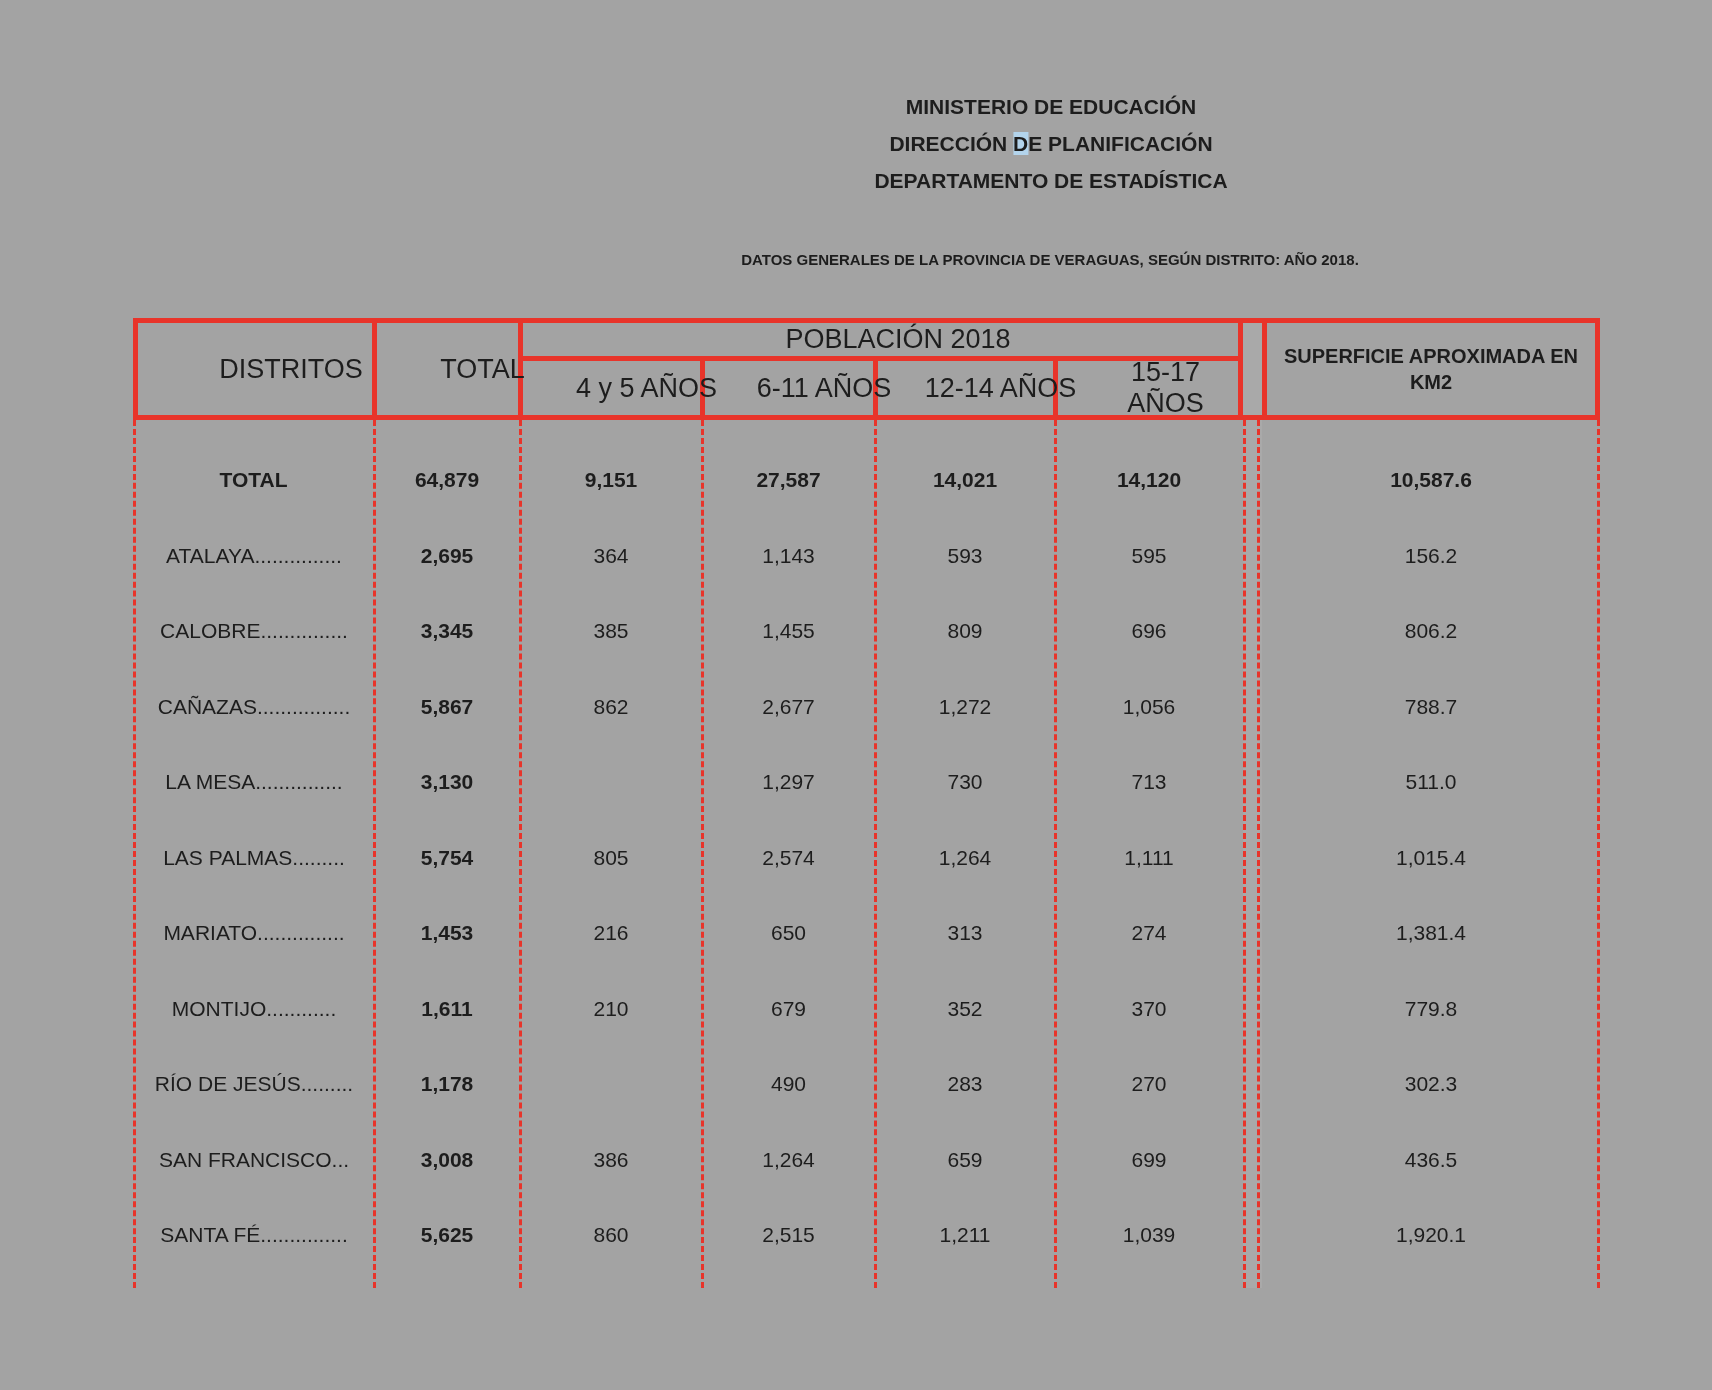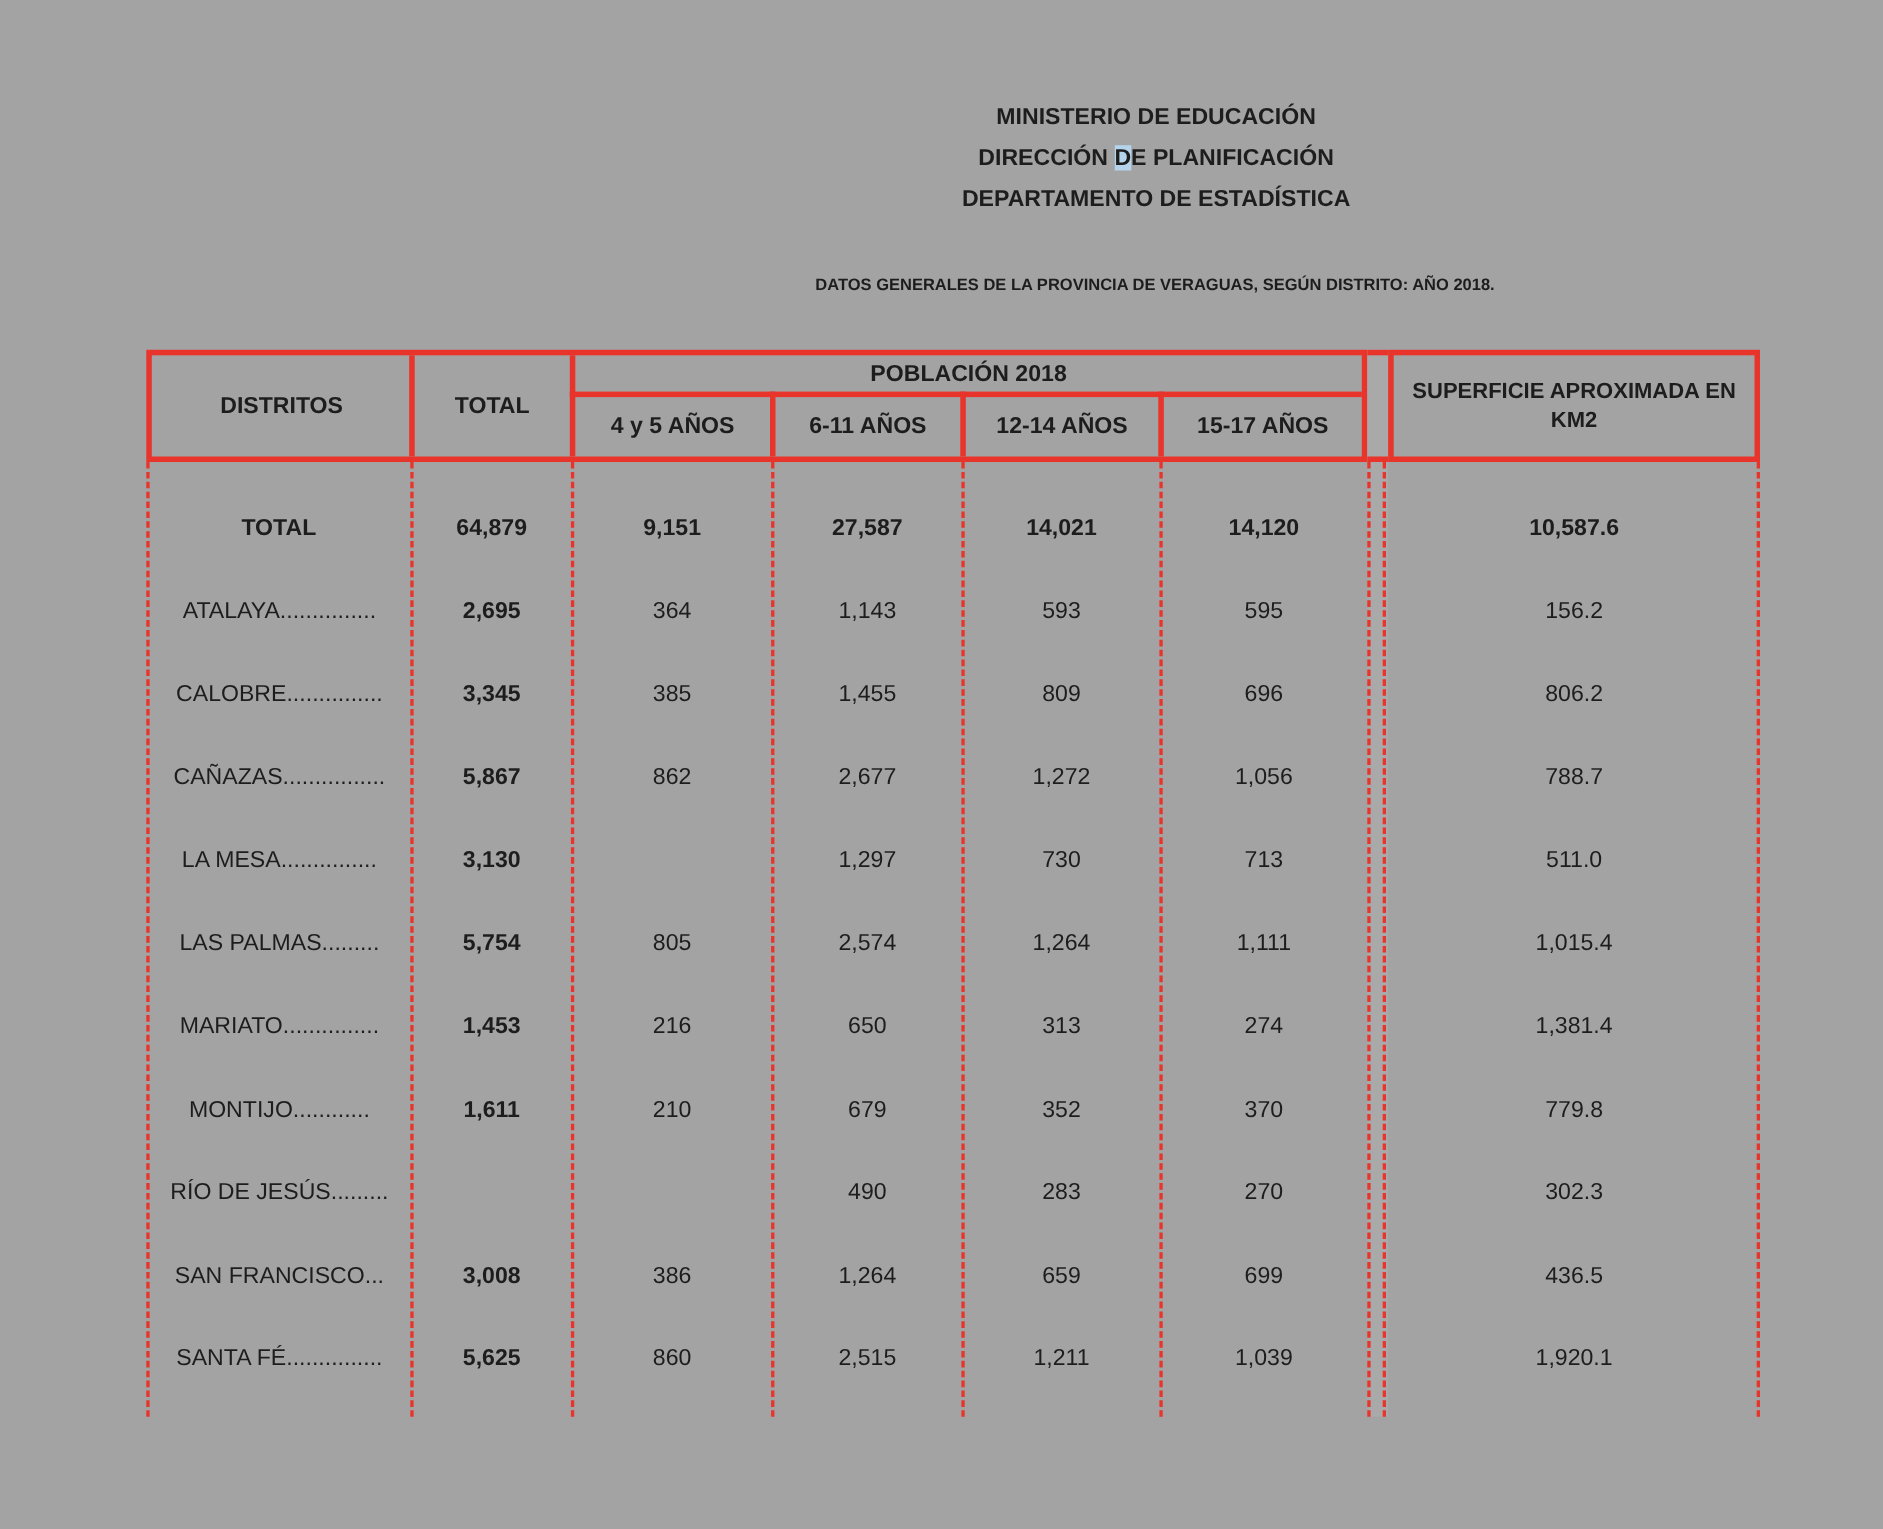--- a/index.html
+++ b/index.html
@@ -27,21 +27,21 @@
     position:absolute;left:133px;top:318px;width:1110px;height:102px;
     border:5px solid var(--red);box-sizing:border-box;
   }
   .hdr-main .vline{position:absolute;top:0;bottom:0;width:5px;background:var(--red);}
   .hdr-main .v1{left:234px;} .hdr-main .v2{left:380px;}
   .hdr-main .hline{position:absolute;left:380px;right:0;top:33px;height:5px;background:var(--red);}
   .hdr-main .sv{position:absolute;top:33px;bottom:0;width:5px;background:var(--red);}
   .hdr-main .s1{left:562px;} .hdr-main .s2{left:735px;} .hdr-main .s3{left:915px;}
   .hcell{
     position:absolute;display:flex;align-items:center;justify-content:center;
-    font-weight:bold;font-size:21px;text-align:center;
+    font-weight:normal;font-size:27px;text-align:center;padding-left:35px;
   }
   .h-distritos{left:0;width:236px;top:0;bottom:0;}
   .h-total{left:239px;width:141px;top:0;bottom:0;}
   .h-poblacion{left:385px;right:0;top:0;height:33px;}
   .h-a0{left:385px;width:177px;top:38px;bottom:0;}
   .h-a1{left:567px;width:168px;top:38px;bottom:0;}
   .h-a2{left:740px;width:175px;top:38px;bottom:0;}
   .h-a3{left:920px;right:0;top:38px;bottom:0;}
   
   .gray-strip{position:absolute;left:1243px;top:318px;width:19px;height:970px;background:var(--gray);}
@@ -183,20 +183,21 @@
     <div class="cell c-label">MONTIJO............</div>
     <div class="cell c-total">1,611</div>
     <div class="cell c-a45">210</div>
     <div class="cell c-a611">679</div>
     <div class="cell c-a1214">352</div>
     <div class="cell c-a1517">370</div>
     <div class="cell c-km2">779.8</div>
   </div>
       <div class="row" style="top: 1047px;">
     <div class="cell c-label">RÍO DE JESÚS.........</div>
+    <div class="cell c-total">1,178</div>
     <div class="cell c-a611">490</div>
     <div class="cell c-a1214">283</div>
     <div class="cell c-a1517">270</div>
     <div class="cell c-km2">302.3</div>
   </div>
       <div class="row" style="top: 1122.5px;">
     <div class="cell c-label">SAN FRANCISCO...</div>
     <div class="cell c-total">3,008</div>
     <div class="cell c-a45">386</div>
     <div class="cell c-a611">1,264</div>

